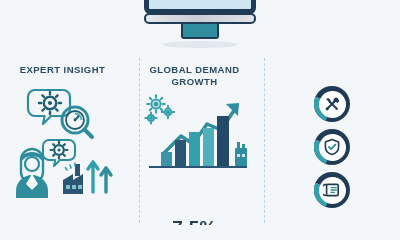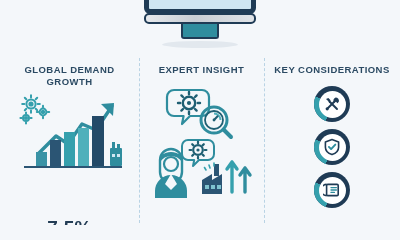--- a/index.html
+++ b/index.html
@@ -126,72 +126,20 @@
       <div class="mon-stand"></div>
       <div class="mon-shadow"></div>
     </div>
   </div>
 
   <div class="cols">
 
     <div class="divider div1"></div>
     <div class="divider div2"></div>
 
-    <div class="col col-a">
-      <div class="col-title">GLOBAL DEMAND GROWTH</div>
-
-      <div class="chart-art">
-        <svg width="108" height="76" viewBox="0 0 108 76">
-
-          <g fill="none" stroke="#35a0ad" stroke-width="2">
-            <circle cx="15" cy="12" r="4.6"></circle>
-            <circle cx="15" cy="12" r="1.6" fill="#35a0ad"></circle>
-            <g stroke-linecap="round">
-              <path d="M15 5.4 L15 3.2 M15 20.8 L15 18.6 M8.4 12 L6.2 12 M23.8 12 L21.6 12"></path>
-              <path d="M10.3 7.3 L8.8 5.8 M21.2 18.2 L19.7 16.7 M19.7 7.3 L21.2 5.8 M8.8 18.2 L10.3 16.7"></path>
-            </g>
-            <circle cx="27" cy="20" r="3.4"></circle>
-            <circle cx="27" cy="20" r="1.2" fill="#35a0ad"></circle>
-            <g stroke-linecap="round">
-              <path d="M27 15.2 L27 13.8 M27 26.2 L27 24.8 M22.2 20 L20.8 20 M33.2 20 L31.8 20"></path>
-            </g>
-            <circle cx="10" cy="26" r="3"></circle>
-            <circle cx="10" cy="26" r="1.1" fill="#35a0ad"></circle>
-            <g stroke-linecap="round">
-              <path d="M10 21.6 L10 20.4 M10 31.6 L10 30.4 M5.6 26 L4.4 26 M15.6 26 L14.4 26"></path>
-            </g>
-          </g>
-
-          <polyline points="22,62 40,44 52,52 66,32 80,38 96,14" fill="none" stroke="#2f8d9e" stroke-width="3.4" stroke-linejoin="round" stroke-linecap="round"></polyline>
-          <path d="M85 12 L98 11 L97 24 Z" fill="#2f8d9e"></path>
-
-          <rect x="20" y="60" width="11" height="14" fill="#3a93a6"></rect>
-          <rect x="34" y="48" width="11" height="26" fill="#2b5574"></rect>
-          <rect x="48" y="40" width="11" height="34" fill="#35a0ad"></rect>
-          <rect x="62" y="36" width="11" height="38" fill="#4fb0bb"></rect>
-          <rect x="76" y="24" width="12" height="50" fill="#234a68"></rect>
-
-          <g fill="#2f8d9e">
-            <rect x="94" y="56" width="12" height="18" rx="1"></rect>
-            <rect x="96" y="50" width="3" height="6"></rect>
-            <rect x="101" y="52" width="3" height="4"></rect>
-            <rect x="96" y="62" width="3" height="3" fill="#cfe6f2"></rect>
-            <rect x="101" y="62" width="3" height="3" fill="#cfe6f2"></rect>
-          </g>
-
-          <rect x="8" y="74" width="98" height="2" fill="#2b5574"></rect>
-        </svg>
-      </div>
-
-      <div class="pct-block">
-        <div class="pct">7.5%</div>
-        <div class="pct-sub">ANUALLY</div>
-      </div>
-    </div>
-
     <div class="col col-b">
       <div class="col-title">EXPERT INSIGHT</div>
 
       <div class="mid-art1">
         <svg width="80" height="56" viewBox="0 0 80 56">
 
           <g>
             <path d="M12 4 h28 a7 7 0 0 1 7 7 v12 a7 7 0 0 1 -7 7 h-12 l-8 8 l1.6 -8 h-9.6 a7 7 0 0 1 -7 -7 v-12 a7 7 0 0 1 7 -7 z" fill="none" stroke="#2f8d9e" stroke-width="2.2" stroke-linejoin="round"></path>
             <circle cx="27" cy="17" r="6.2" fill="none" stroke="#1f5f73" stroke-width="2.4"></circle>
             <circle cx="27" cy="17" r="2.1" fill="#1f5f73"></circle>
@@ -244,22 +192,73 @@
               <rect x="67" y="47" width="4" height="4"></rect>
             </g>
             <g stroke="#35a0ad" stroke-width="1.6" stroke-linecap="round">
               <path d="M60 30 L59 27 M64 28 L64 25 M56 32 L54.5 29.5"></path>
             </g>
           </g>
         </svg>
       </div>
     </div>
 
+    <div class="col col-a">
+      <div class="col-title">GLOBAL DEMAND GROWTH</div>
+
+      <div class="chart-art">
+        <svg width="108" height="76" viewBox="0 0 108 76">
+
+          <g fill="none" stroke="#35a0ad" stroke-width="2">
+            <circle cx="15" cy="12" r="4.6"></circle>
+            <circle cx="15" cy="12" r="1.6" fill="#35a0ad"></circle>
+            <g stroke-linecap="round">
+              <path d="M15 5.4 L15 3.2 M15 20.8 L15 18.6 M8.4 12 L6.2 12 M23.8 12 L21.6 12"></path>
+              <path d="M10.3 7.3 L8.8 5.8 M21.2 18.2 L19.7 16.7 M19.7 7.3 L21.2 5.8 M8.8 18.2 L10.3 16.7"></path>
+            </g>
+            <circle cx="27" cy="20" r="3.4"></circle>
+            <circle cx="27" cy="20" r="1.2" fill="#35a0ad"></circle>
+            <g stroke-linecap="round">
+              <path d="M27 15.2 L27 13.8 M27 26.2 L27 24.8 M22.2 20 L20.8 20 M33.2 20 L31.8 20"></path>
+            </g>
+            <circle cx="10" cy="26" r="3"></circle>
+            <circle cx="10" cy="26" r="1.1" fill="#35a0ad"></circle>
+            <g stroke-linecap="round">
+              <path d="M10 21.6 L10 20.4 M10 31.6 L10 30.4 M5.6 26 L4.4 26 M15.6 26 L14.4 26"></path>
+            </g>
+          </g>
+
+          <polyline points="22,62 40,44 52,52 66,32 80,38 96,14" fill="none" stroke="#2f8d9e" stroke-width="3.4" stroke-linejoin="round" stroke-linecap="round"></polyline>
+          <path d="M85 12 L98 11 L97 24 Z" fill="#2f8d9e"></path>
+
+          <rect x="20" y="60" width="11" height="14" fill="#3a93a6"></rect>
+          <rect x="34" y="48" width="11" height="26" fill="#2b5574"></rect>
+          <rect x="48" y="40" width="11" height="34" fill="#35a0ad"></rect>
+          <rect x="62" y="36" width="11" height="38" fill="#4fb0bb"></rect>
+          <rect x="76" y="24" width="12" height="50" fill="#234a68"></rect>
+
+          <g fill="#2f8d9e">
+            <rect x="94" y="56" width="12" height="18" rx="1"></rect>
+            <rect x="96" y="50" width="3" height="6"></rect>
+            <rect x="101" y="52" width="3" height="4"></rect>
+            <rect x="96" y="62" width="3" height="3" fill="#cfe6f2"></rect>
+            <rect x="101" y="62" width="3" height="3" fill="#cfe6f2"></rect>
+          </g>
+
+          <rect x="8" y="74" width="98" height="2" fill="#2b5574"></rect>
+        </svg>
+      </div>
+
+      <div class="pct-block">
+        <div class="pct">7.5%</div>
+        <div class="pct-sub">ANUALLY</div>
+      </div>
+    </div>
+
     <div class="col col-c">
-      <div class="col-title">KEY CONSIDERATIONS</div>
 
       <div class="badges">
 
         <div class="badge">
           <div class="badge-inner">
             <svg width="18" height="18" viewBox="0 0 18 18">
               <g stroke="#1f3b55" stroke-width="1.9" stroke-linecap="round">
                 <path d="M4 14 L12 6"></path>
                 <path d="M14 14 L6.5 6.5"></path>
               </g>

